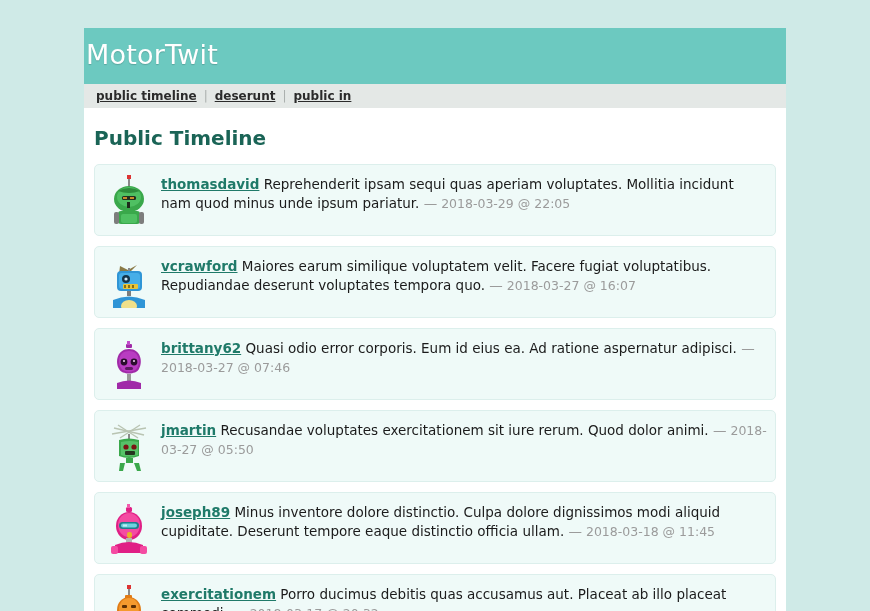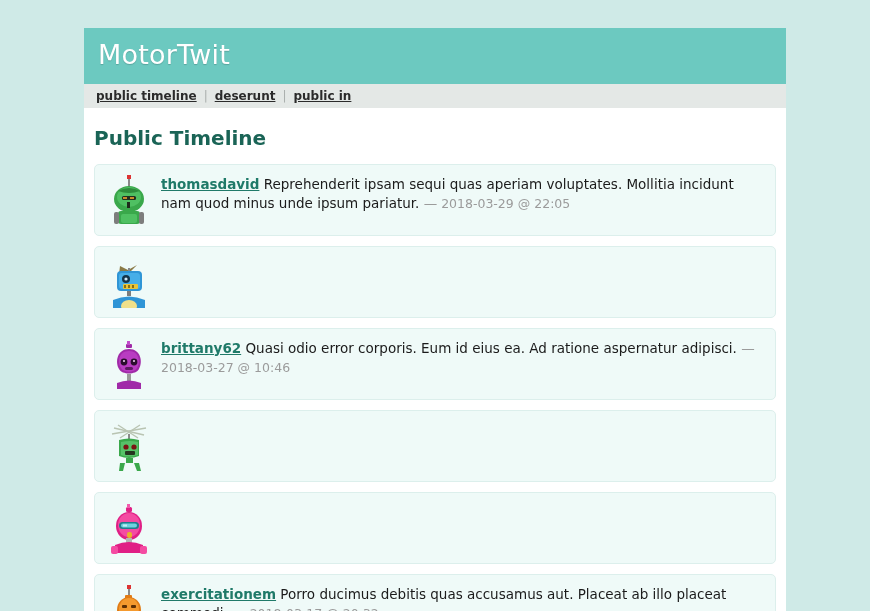--- a/index.html
+++ b/index.html
@@ -13,21 +13,21 @@
   .page {
     position: absolute;
     left: 84px; top: 28px;
     width: 702px; min-height: 583px;
     background: #ffffff;
   }
   
   .site-header {
     background: #6cc9c0;
     height: 56px;
-    padding: 0 14px;
+    padding: 0 2px;
     display: flex;
     align-items: center;
   }
   .site-title {
     color: #ffffff;
     font-size: 27px;
     font-weight: normal;
     letter-spacing: .2px;
     text-shadow: 0 1px 1px rgba(0,0,0,.18);
     margin: 0;
@@ -143,71 +143,74 @@
     <circle cx="20" cy="23" r="4" fill="#14344a"></circle>
     <circle cx="20" cy="23" r="1.6" fill="#cfe9f7"></circle>
     <rect x="17" y="28" width="15" height="5" rx="1" fill="#e8c43a"></rect>
     <rect x="18" y="29" width="2" height="3" fill="#8a6f12"></rect>
     <rect x="22" y="29" width="2" height="3" fill="#8a6f12"></rect>
     <rect x="26" y="29" width="2" height="3" fill="#8a6f12"></rect>
     <rect x="21" y="35" width="4" height="5" fill="#7d7d7d"></rect>
     <path d="M7 44 q16 -7 32 0 l0 10 l-32 0z" fill="#2f95d6"></path>
     <ellipse cx="23" cy="50" rx="8" ry="6" fill="#f0e08a"></ellipse>
           </svg>
+          <div class="entry-text"><a class="user" href="#">vcrawford</a><span> Maiores earum similique voluptatem velit. Facere fugiat voluptatibus. Repudiandae deserunt voluptates tempora quo. </span><span class="dash">—</span><span class="tstamp"> 2018-03-27 @ 16:07</span></div>
         </li>
         <li class="entry">
           <svg class="avatar" viewBox="0 0 46 52">
     <rect x="20" y="6" width="6" height="4" rx="1" fill="#a02aa8"></rect>
     <rect x="21" y="3" width="3" height="4" fill="#c24ccb"></rect>
     <path d="M23 11 C35 11 37 24 33 31 C30 37 16 37 13 31 C9 24 11 11 23 11z" fill="#a02aa8"></path>
     <path d="M23 13 C33 13 35 24 31 30 C28 35 18 35 15 30 C11 24 13 13 23 13z" fill="#b93cc2"></path>
     <circle cx="18" cy="24" r="3.4" fill="#2b0e2e"></circle>
     <circle cx="28" cy="24" r="3.4" fill="#2b0e2e"></circle>
     <circle cx="18" cy="23" r="1.1" fill="#e6c8e9"></circle>
     <circle cx="28" cy="23" r="1.1" fill="#e6c8e9"></circle>
     <rect x="19" y="29" width="8" height="3" rx="1.5" fill="#5c1b61"></rect>
     <rect x="21" y="36" width="4" height="7" fill="#9a9a9a"></rect>
     <path d="M11 45 q12 -5 24 0 l0 6 l-24 0z" fill="#a02aa8"></path>
           </svg>
-          <div class="entry-text"><a class="user" href="#">brittany62</a><span> Quasi odio error corporis. Eum id eius ea. Ad ratione aspernatur adipisci. </span><span class="dash">—</span><span class="tstamp"> 2018-03-27 @ 10:46</span></div>
+          <div class="entry-text"><a class="user" href="#">brittany62</a><span> Quasi odio error corporis. Eum id eius ea. Ad ratione aspernatur adipisci. </span><span class="dash">—</span><span class="tstamp"> 2018-03-27 @ 07:46</span></div>
         </li>
         <li class="entry">
           <svg class="avatar" viewBox="0 0 46 52">
     <g stroke="#b9c4b2" stroke-width="1.4" fill="none">
       <path d="M6 14 L40 8"></path>
               <path d="M8 8 L38 15"></path>
       <path d="M12 5 L32 18"></path>
               <path d="M34 5 L14 18"></path>
     </g>
     <rect x="22" y="14" width="2" height="7" fill="#8a8a8a"></rect>
     <path d="M13 20 q10 -3 20 0 l0 16 q-10 4 -20 0z" fill="#3aa84b"></path>
     <path d="M15 22 q9 -2 17 0 l0 13 q-9 3 -17 0z" fill="#56c268"></path>
     <circle cx="20" cy="27" r="2.6" fill="#7a1414"></circle>
     <circle cx="28" cy="27" r="2.6" fill="#7a1414"></circle>
     <rect x="19" y="31" width="10" height="4" rx="1" fill="#24361f"></rect>
     <rect x="20" y="38" width="7" height="5" fill="#3aa84b"></rect>
     <path d="M14 43 l5 0 l-2 8 l-4 0z" fill="#3aa84b"></path>
     <path d="M28 43 l5 0 l2 8 l-4 0z" fill="#3aa84b"></path>
           </svg>
+          <div class="entry-text"><a class="user" href="#">jmartin</a><span> Recusandae voluptates exercitationem sit iure rerum. Quod dolor animi. </span><span class="dash">—</span><span class="tstamp"> 2018-03-27 @ 05:50</span></div>
         </li>
         <li class="entry">
           <svg class="avatar" viewBox="0 0 46 52">
     <rect x="20" y="5" width="6" height="5" rx="1.5" fill="#e01f85"></rect>
     <rect x="21" y="2" width="3" height="4" fill="#f25bad"></rect>
     <ellipse cx="23" cy="24" rx="13" ry="14" fill="#e01f85"></ellipse>
     <ellipse cx="23" cy="23" rx="11" ry="12" fill="#f44ba2"></ellipse>
     <rect x="13" y="20" width="20" height="7" rx="3.5" fill="#1f7f8c"></rect>
     <rect x="15" y="21.5" width="16" height="4" rx="2" fill="#6fd4e0"></rect>
     <rect x="17" y="22.5" width="4" height="2" fill="#bff0f5"></rect>
     <rect x="21" y="30" width="5" height="6" rx="2" fill="#e8b22a"></rect>
     <rect x="20" y="36" width="6" height="6" fill="#b5b5b5"></rect>
     <path d="M9 43 q14 -6 28 0 l0 8 l-28 0z" fill="#e01f85"></path>
     <rect x="5" y="44" width="7" height="8" rx="2" fill="#f44ba2"></rect>
     <rect x="34" y="44" width="7" height="8" rx="2" fill="#f44ba2"></rect>
           </svg>
+          <div class="entry-text"><a class="user" href="#">joseph89</a><span> Minus inventore dolore distinctio. Culpa dolore dignissimos modi aliquid cupiditate. Deserunt tempore eaque distinctio officia ullam. </span><span class="dash">—</span><span class="tstamp"> 2018-03-18 @ 11:45</span></div>
         </li>
         <li class="entry">
           <svg class="avatar" viewBox="0 0 46 52">
     <rect x="22" y="4" width="2" height="8" fill="#8a8a8a"></rect>
     <rect x="21" y="1" width="4" height="4" fill="#d33"></rect>
     <rect x="19" y="11" width="7" height="4" rx="1" fill="#e07b15"></rect>
     <ellipse cx="23" cy="26" rx="12" ry="13" fill="#e07b15"></ellipse>
     <ellipse cx="23" cy="25" rx="10" ry="11" fill="#f59a2e"></ellipse>
     <rect x="16" y="21" width="5" height="3" rx="1" fill="#5e2f04"></rect>
     <rect x="25" y="21" width="5" height="3" rx="1" fill="#5e2f04"></rect>

